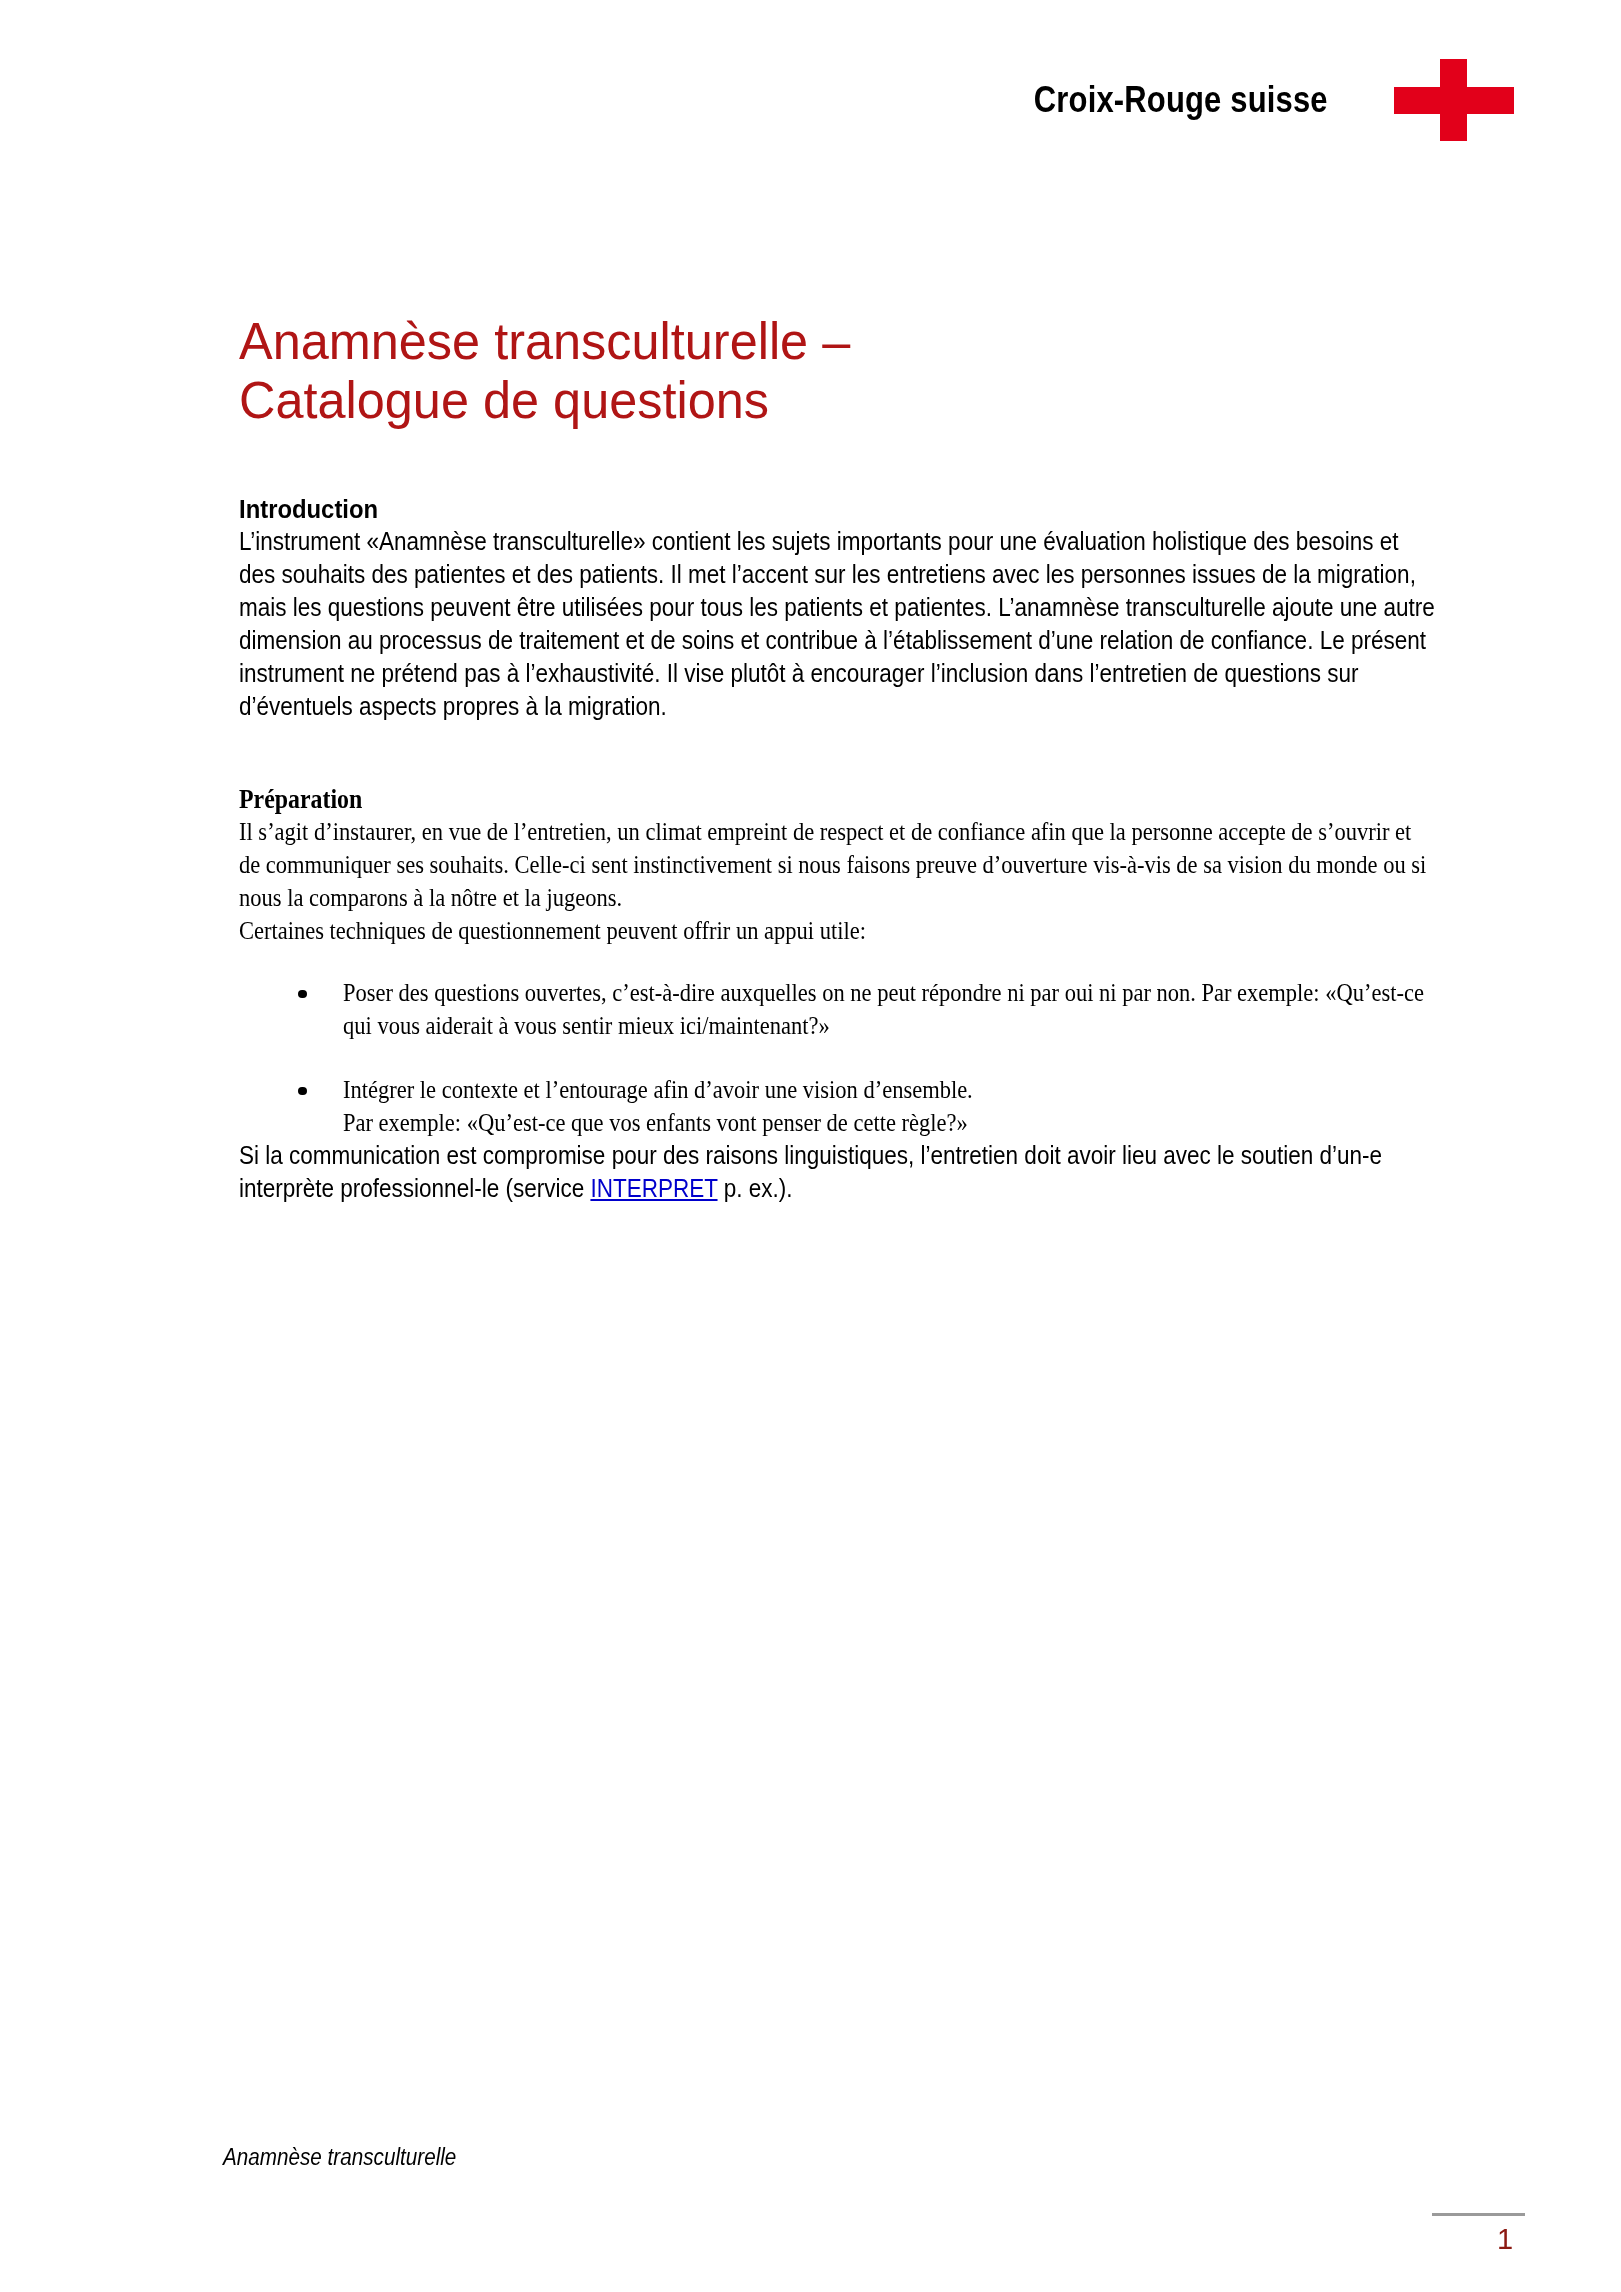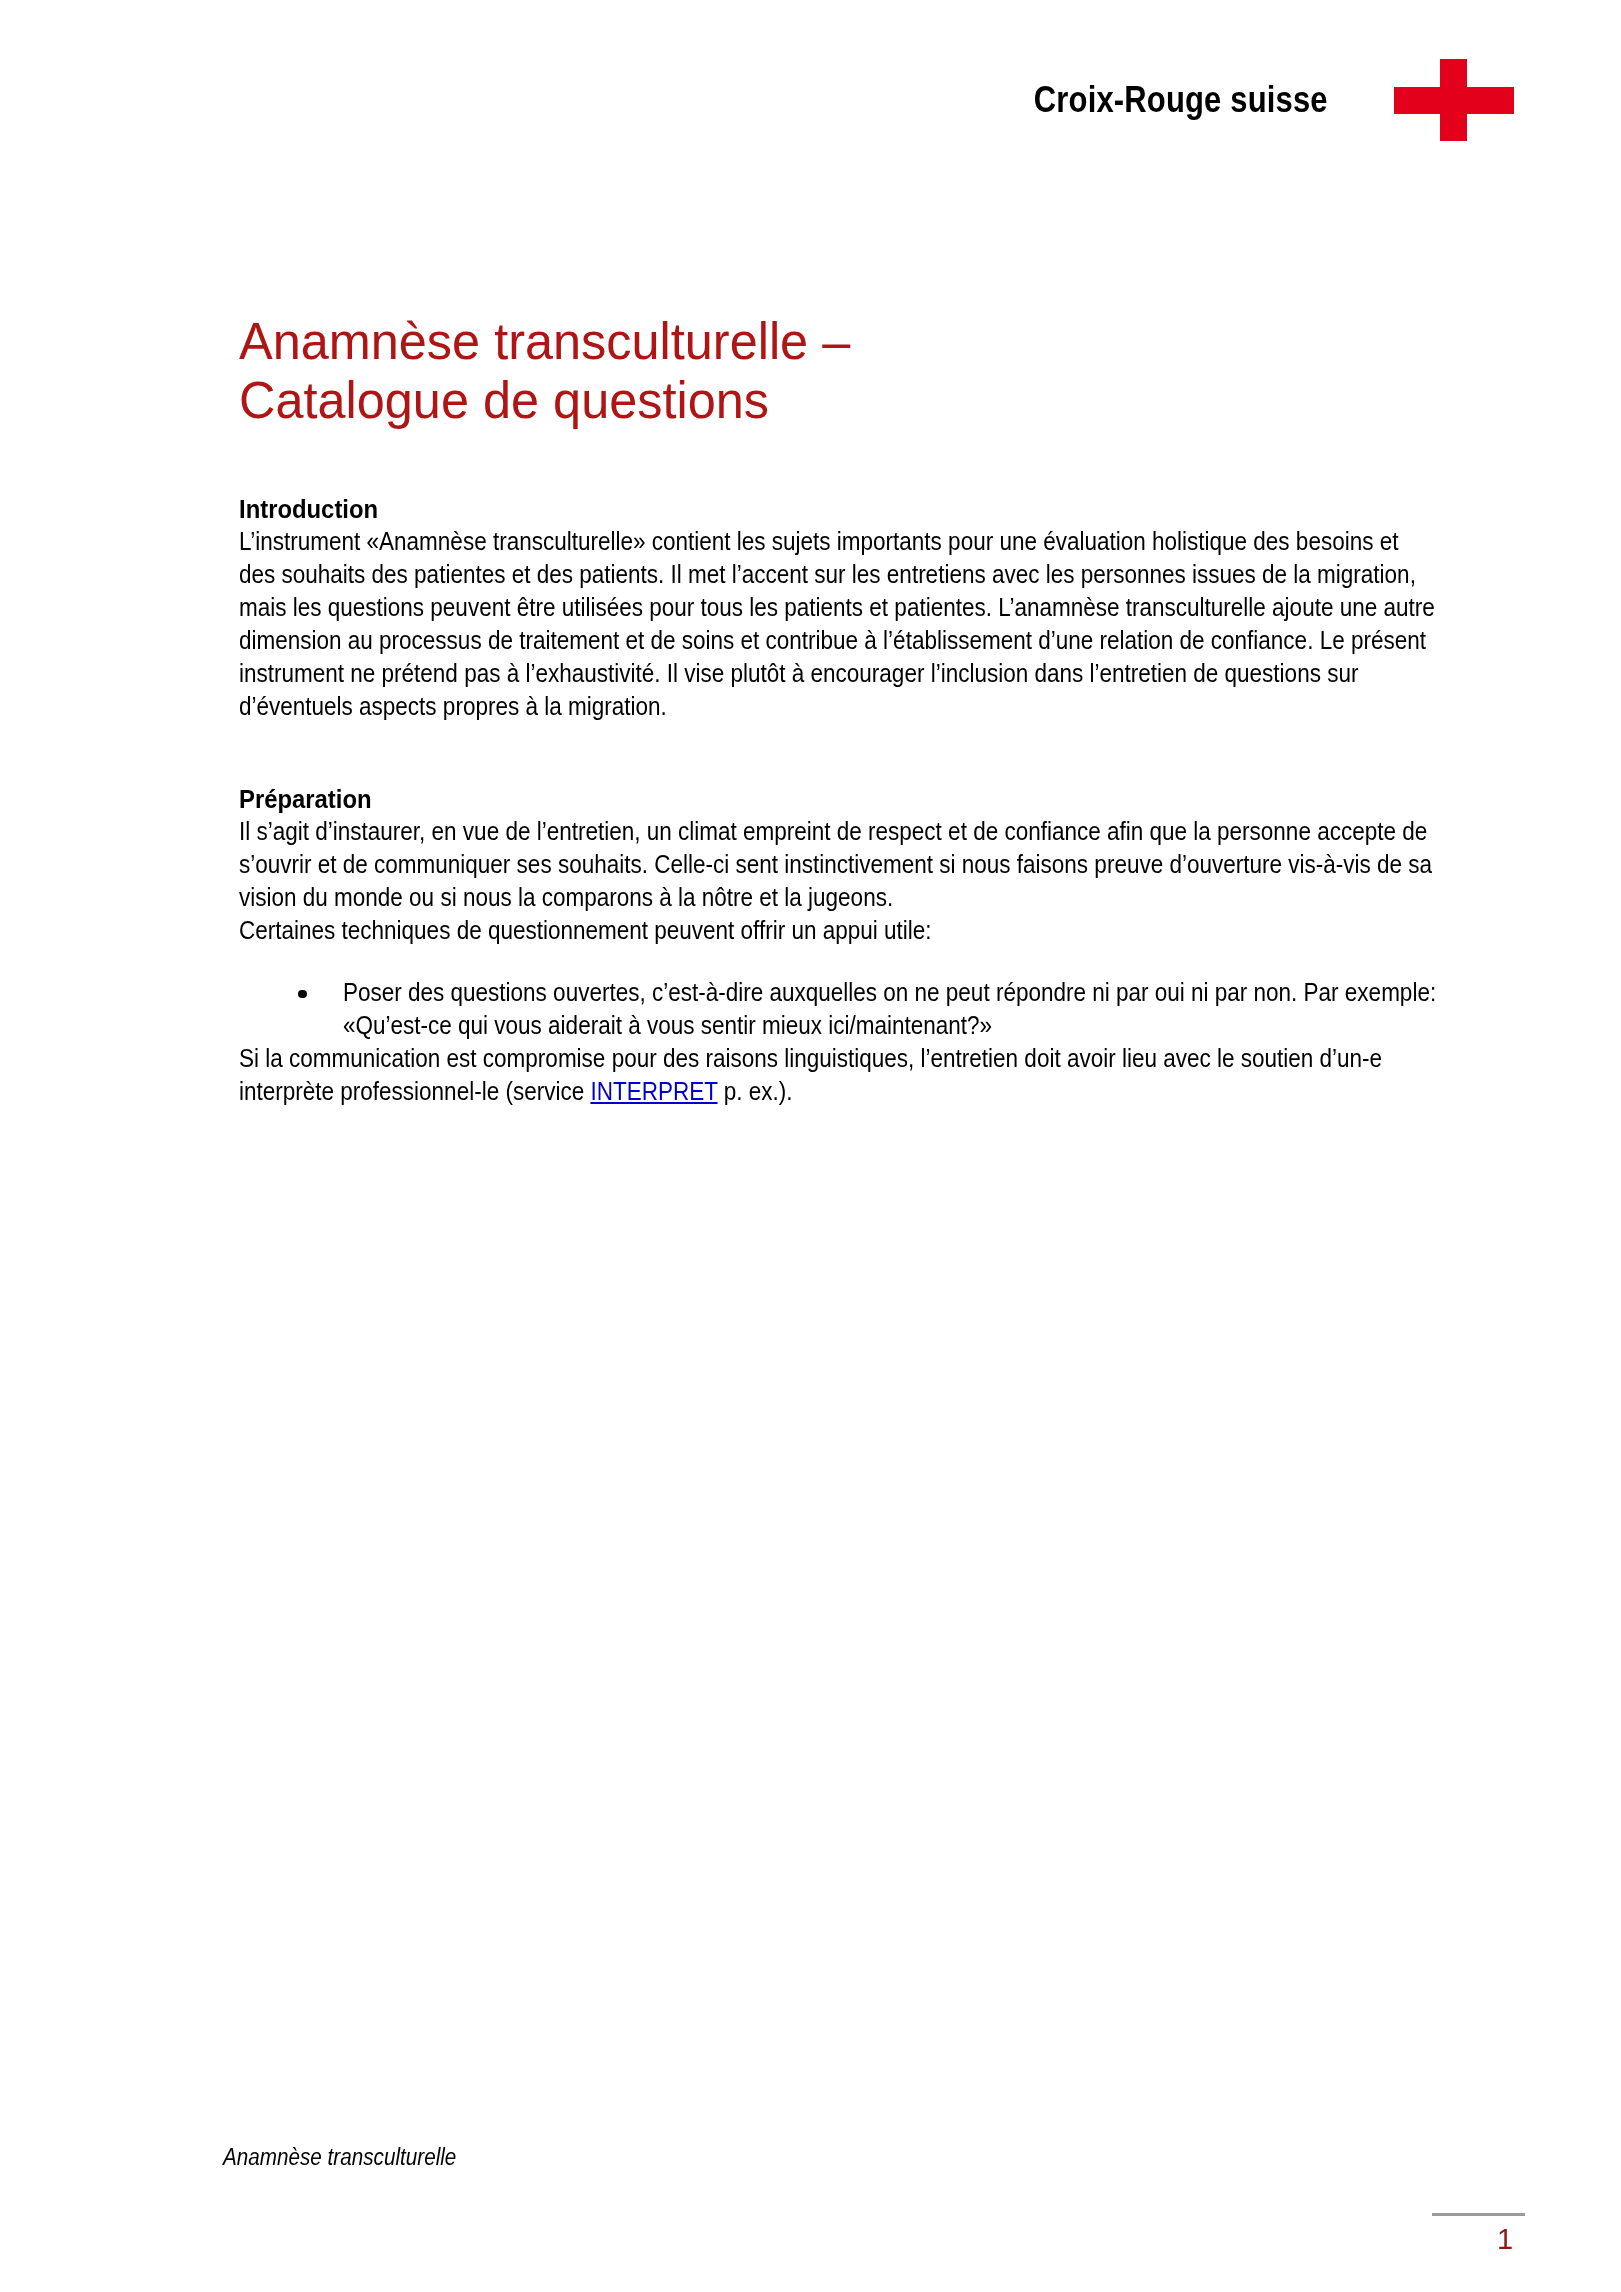--- a/index.html
+++ b/index.html
@@ -95,21 +95,21 @@
     font-size: 26.5px;
     font-weight: bold;
     line-height: 31px;
     margin: 0;
     padding: 0;
     transform: scaleX(0.90);
     transform-origin: left center;
   }
 
   .intro-heading-wrap { margin-top: 64px; }
-  .prep-heading-wrap  { margin-top: 61px; }
+  .prep-heading-wrap  { margin-top: 61px; font-family: Liberation Serif, serif; }
 
   p.body-text {
     font-size: 25px;
     line-height: 33px;
     margin: 0;
     padding: 0;
     transform: scaleX(0.90);
     transform-origin: left top;
     width: 111%;
     text-align: left;
@@ -218,20 +218,25 @@
     <div class="prep-heading-wrap">
       <h2 class="section-heading">Préparation</h2>
       <p class="body-text para-gap-md">Il s’agit d’instaurer, en vue de l’entretien, un climat empreint de respect et de confiance afin que la personne accepte de s’ouvrir et de communiquer ses souhaits. Celle-ci sent instinctivement si nous faisons preuve d’ouverture vis-à-vis de sa vision du monde ou si nous la comparons à la nôtre et la jugeons.</p>
       <p class="body-text para-gap-md">Certaines techniques de questionnement peuvent offrir un appui utile:</p>
 
       <ul class="bullets">
         <li>
           <span class="dot"></span>
           <span class="li-text">Poser des questions ouvertes, c’est-à-dire auxquelles on ne peut répondre ni par oui ni par non. Par exemple: «Qu’est-ce qui vous aiderait à vous sentir mieux ici/maintenant?»</span>
         </li>
+        <li>
+          <span class="dot"></span>
+          <span class="li-text">Intégrer le contexte et l’entourage afin d’avoir une vision d’ensemble.
+Par exemple: «Qu’est-ce que vos enfants vont penser de cette règle?»</span>
+        </li>
       </ul>
     </div>
 
     <p class="body-text closing-wrap"><span>Si la communication est compromise pour des raisons linguistiques, l’entretien doit avoir lieu avec le soutien d’un-e interprète professionnel-le (service </span><a class="doc-link" href="#">INTERPRET</a><span> p. ex.).</span></p>
 
   </div>
 
   <div class="footer">
     <div class="footer-left">Anamnèse transculturelle</div>
     <div class="footer-rule"></div>

